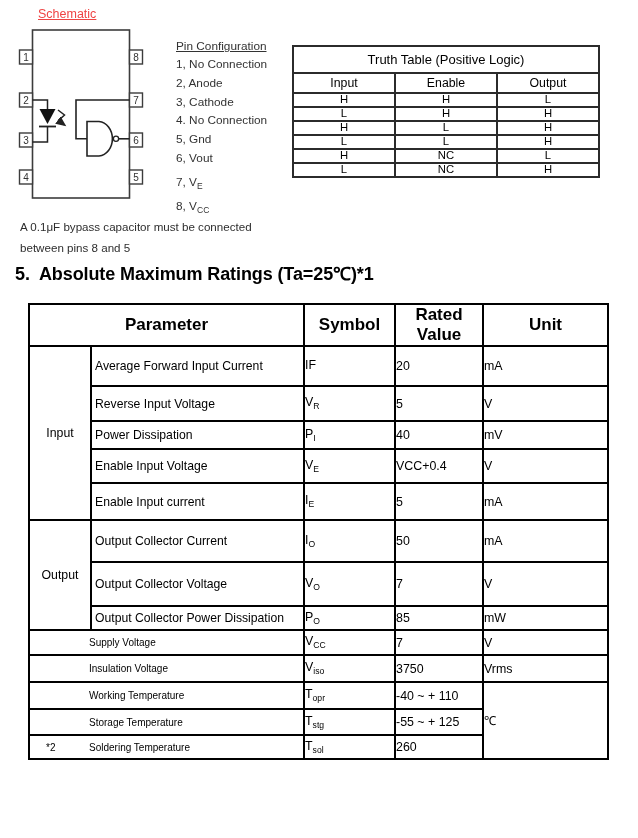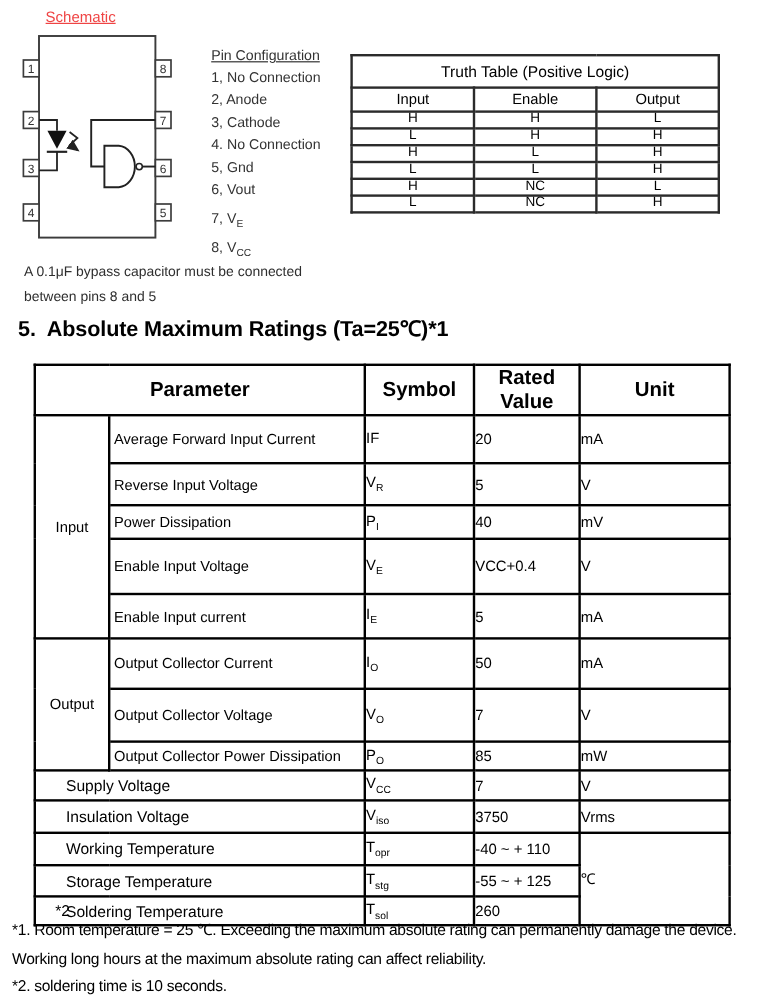--- a/index.html
+++ b/index.html
@@ -34,28 +34,28 @@
   .sec-head{position:absolute;left:15px;top:261px;font-size:18px;font-weight:bold;
             color:#000;white-space:pre;letter-spacing:-0.1px;}
 
   
   #ratings{position:absolute;left:28px;top:303px;width:579px;border-collapse:collapse;
            table-layout:fixed;color:#000;}
   #ratings th,#ratings td{border:2px solid #000;padding:0;font-weight:normal;}
   #ratings th{font-size:17px;font-weight:bold;text-align:center;}
   #ratings td.g{text-align:center;font-size:12.3px;}
   #ratings td.p{text-align:left;font-size:12.2px;padding-left:3px;}
-  #ratings td.p2{text-align:left;font-size:13px;padding-left:25px;}
+  #ratings td.p2{text-align:left;font-size:10px;padding-left:59px;}
   #ratings td.c{text-align:left;font-size:12.4px;}
   #ratings sub{font-size:8.6px;}
   #ratings td.wp{position:relative;}
   #ratings td.wp .pfx{position:absolute;left:16px;top:50%;transform:translateY(-50%);}
   #ratings tr.rh{height:38px;}
   #ratings tr.r0{height:40px;} #ratings tr.r1{height:35px;} #ratings tr.r2{height:28px;}
-  #ratings tr.r3{height:46px;} #ratings tr.r4{height:37px;border-radius:12px;} #ratings tr.r5{height:42px;}
+  #ratings tr.r3{height:34px;} #ratings tr.r4{height:37px;border-radius:12px;} #ratings tr.r5{height:42px;}
   #ratings tr.r6{height:44px;} #ratings tr.r7{height:24px;} #ratings tr.r8{height:25px;}
   #ratings tr.r9{height:27px;} #ratings tr.r10{height:27px;} #ratings tr.r11{height:26px;}
   #ratings tr.r12{height:24px;}
 
   
   .footnotes{position:absolute;left:10px;top:763px;font-size:13px;color:#000;
              line-height:23.5px;letter-spacing:-0.25px;white-space:nowrap;}
 </style>
 </head>
 <body>
@@ -264,19 +264,14 @@
       <td class="c">-55 ~ + 125</td>
     </tr>
     <tr class="r12">
       <td class="p2 wp" colspan="2"><span class="pfx">*2</span><span>Soldering Temperature</span></td>
       <td class="c"><span>T</span><sub>sol</sub></td>
       <td class="c">260</td>
     </tr>
   </tbody>
     </table>
 
-  <div class="footnotes">
-    <div>*1. Room temperature = 25 ℃. Exceeding the maximum absolute rating can permanently damage the device.</div>
-    <div>Working long hours at the maximum absolute rating can affect reliability.</div>
-    <div>*2. soldering time is 10 seconds.</div>
-  </div>
 
 </div>
 
 </body></html>

